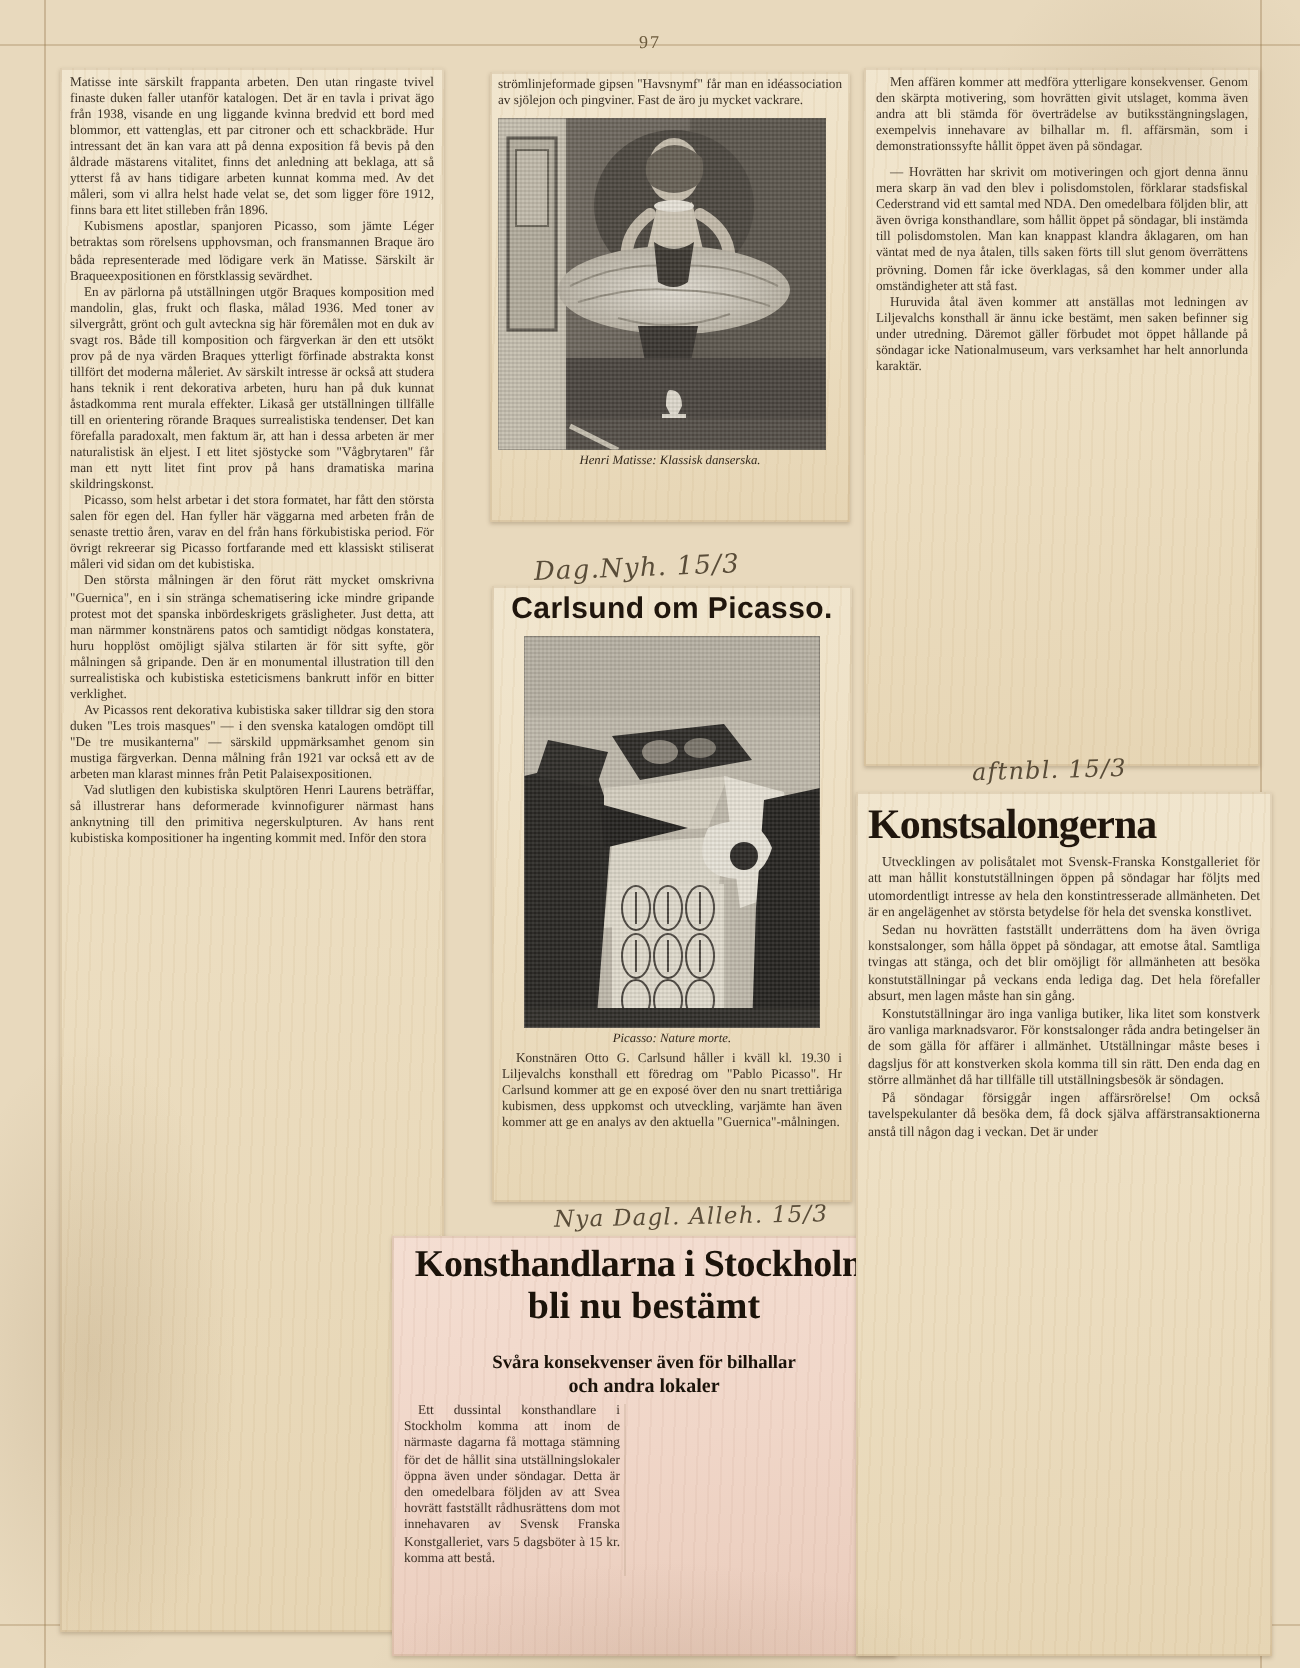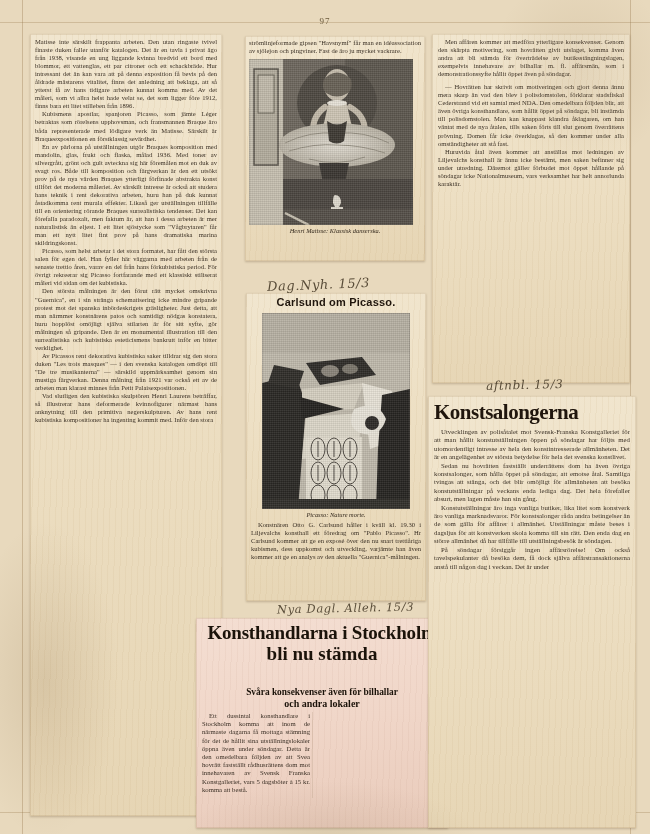--- a/index.html
+++ b/index.html
@@ -185,21 +185,21 @@
       </svg>
       <div class="grain"></div>
     </div>
 
     <div class="cap">Henri Matisse: Klassisk danserska.</div>
   </div>
 
   <div class="hand" style="left:267px;top:277px;font-size:13px;">Dag.Nyh. 15/3</div>
 
   <div class="clip" style="left:246px;top:293px;width:170px;height:305px;padding:3px 5px 0 5px;">
-    <div class="hl-bold" style="font-size:11px;text-align:center;letter-spacing:.2px;">Carlsund om Picasso.</div>
+    <div class="hl-bold" style="font-size:15px;text-align:center;letter-spacing:.2px;">Carlsund om Picasso.</div>
 
     <div class="photo" style="margin:5px auto 0 auto;height:196px;width:148px;">
       <svg viewBox="0 0 148 196" width="148" height="196" preserveAspectRatio="none">
         <rect x="0" y="0" width="148" height="196" fill="#c6bca6"></rect>
         <rect x="0" y="0" width="148" height="40" fill="#bdb39d"></rect>
 
         <path d="M0 70 l34 -8 l10 30 l-8 104 H0z" fill="#26231d"></path>
         <path d="M12 52 l30 6 l-6 18 l-30 -6z" fill="#2c2822"></path>
 
         <path d="M44 50 l56 -6 l14 18 l-56 10z" fill="#2b2721"></path>
@@ -240,22 +240,22 @@
 
     <div class="col" style="margin-top:3px;">
       <p>Konstnären Otto G. Carlsund håller i kväll kl. 19.30 i Liljevalchs konsthall ett föredrag om "Pablo Picasso". Hr Carlsund kommer att ge en exposé över den nu snart trettiåriga kubismen, dess uppkomst och utveckling, varjämte han även kommer att ge en analys av den aktuella "Guernica"-målningen.</p>
     </div>
   </div>
 
   <div class="hand h2" style="left:277px;top:601px;font-size:11.5px;">Nya Dagl. Alleh. 15/3</div>
 
   <div class="clip pink" style="left:196px;top:618px;width:240px;height:206px;padding:4px 6px 0 6px;">
     <div class="serif-hl" style="font-size:19px;line-height:21px;text-align:center;letter-spacing:-.2px;white-space:nowrap;overflow:hidden;">Konsthandlarna i Stockholm</div>
-    <div class="serif-hl" style="font-size:19px;line-height:22px;text-align:center;">bli nu stämda</div>
-    <div class="serif-hl" style="font-size:9.4px;line-height:11px;text-align:center;margin-top:22px;">Svåra konsekvenser även för bilhallar</div>
+    <div class="serif-hl" style="font-size:19px;line-height:22px;text-align:center;">bli nu bestämt</div>
+    <div class="serif-hl" style="font-size:9.4px;line-height:11px;text-align:center;margin-top:12px;">Svåra konsekvenser även för bilhallar</div>
     <div class="serif-hl" style="font-size:10px;line-height:11px;text-align:center;">och andra lokaler</div>
 
     <div style="position:relative;margin-top:3px;">
       <div class="sep" style="left:110px;top:0;height:86px;opacity:.45;"></div>
       <div class="col" style="width:108px;font-size:6.7px;line-height:8.2px;">
         <p>Ett dussintal konsthandlare i Stockholm komma att inom de närmaste dagarna få mottaga stämning för det de hållit sina utställningslokaler öppna även under söndagar. Detta är den omedelbara följden av att Svea hovrätt fastställt rådhusrättens dom mot innehavaren av Svensk Franska Konstgalleriet, vars 5 dagsböter à 15 kr. komma att bestå.</p>
       </div>
     </div>
   </div>
 

